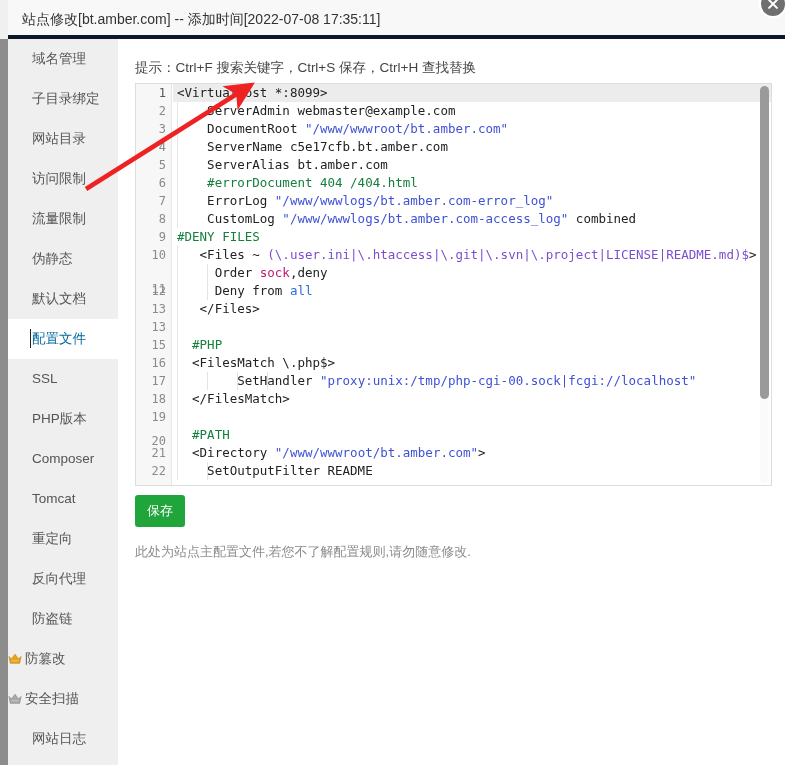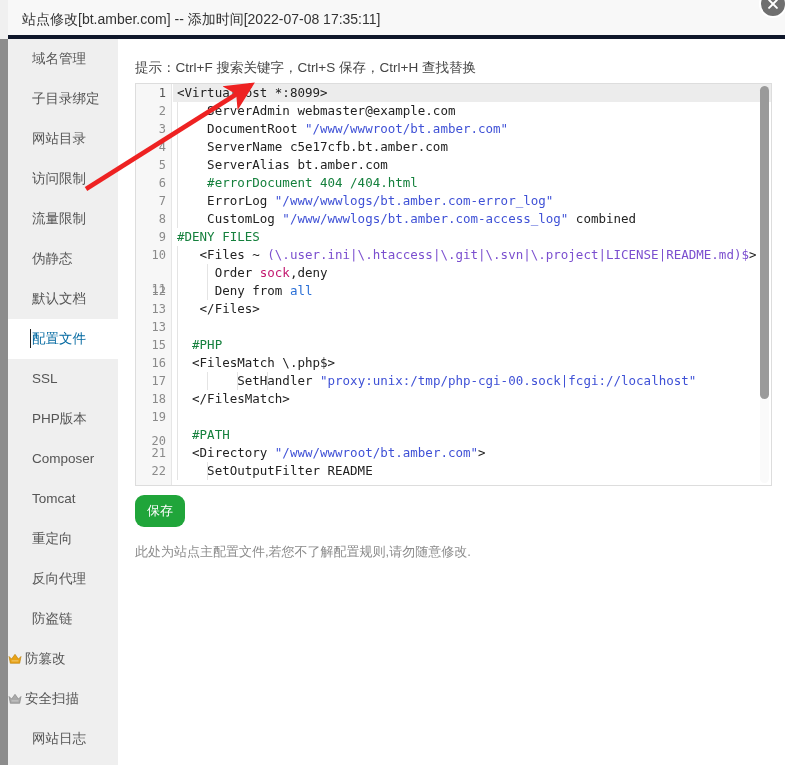--- a/index.html
+++ b/index.html
@@ -228,21 +228,21 @@
   .save-btn {
     position: absolute;
     left: 17px;
     top: 456px;
     width: 50px;
     height: 32px;
     background: #20a53a;
     color: #ffffff;
     font-size: 13px;
     border: none;
-    border-radius: 9px;
+    border-radius: 3px;
     cursor: pointer;
     font-family: "Liberation Sans", "DejaVu Sans", sans-serif;
     padding: 0;
   }
   .note {
     position: absolute;
     left: 17px;
     top: 504px;
     font-size: 13px;
     color: #8c8c8c;

